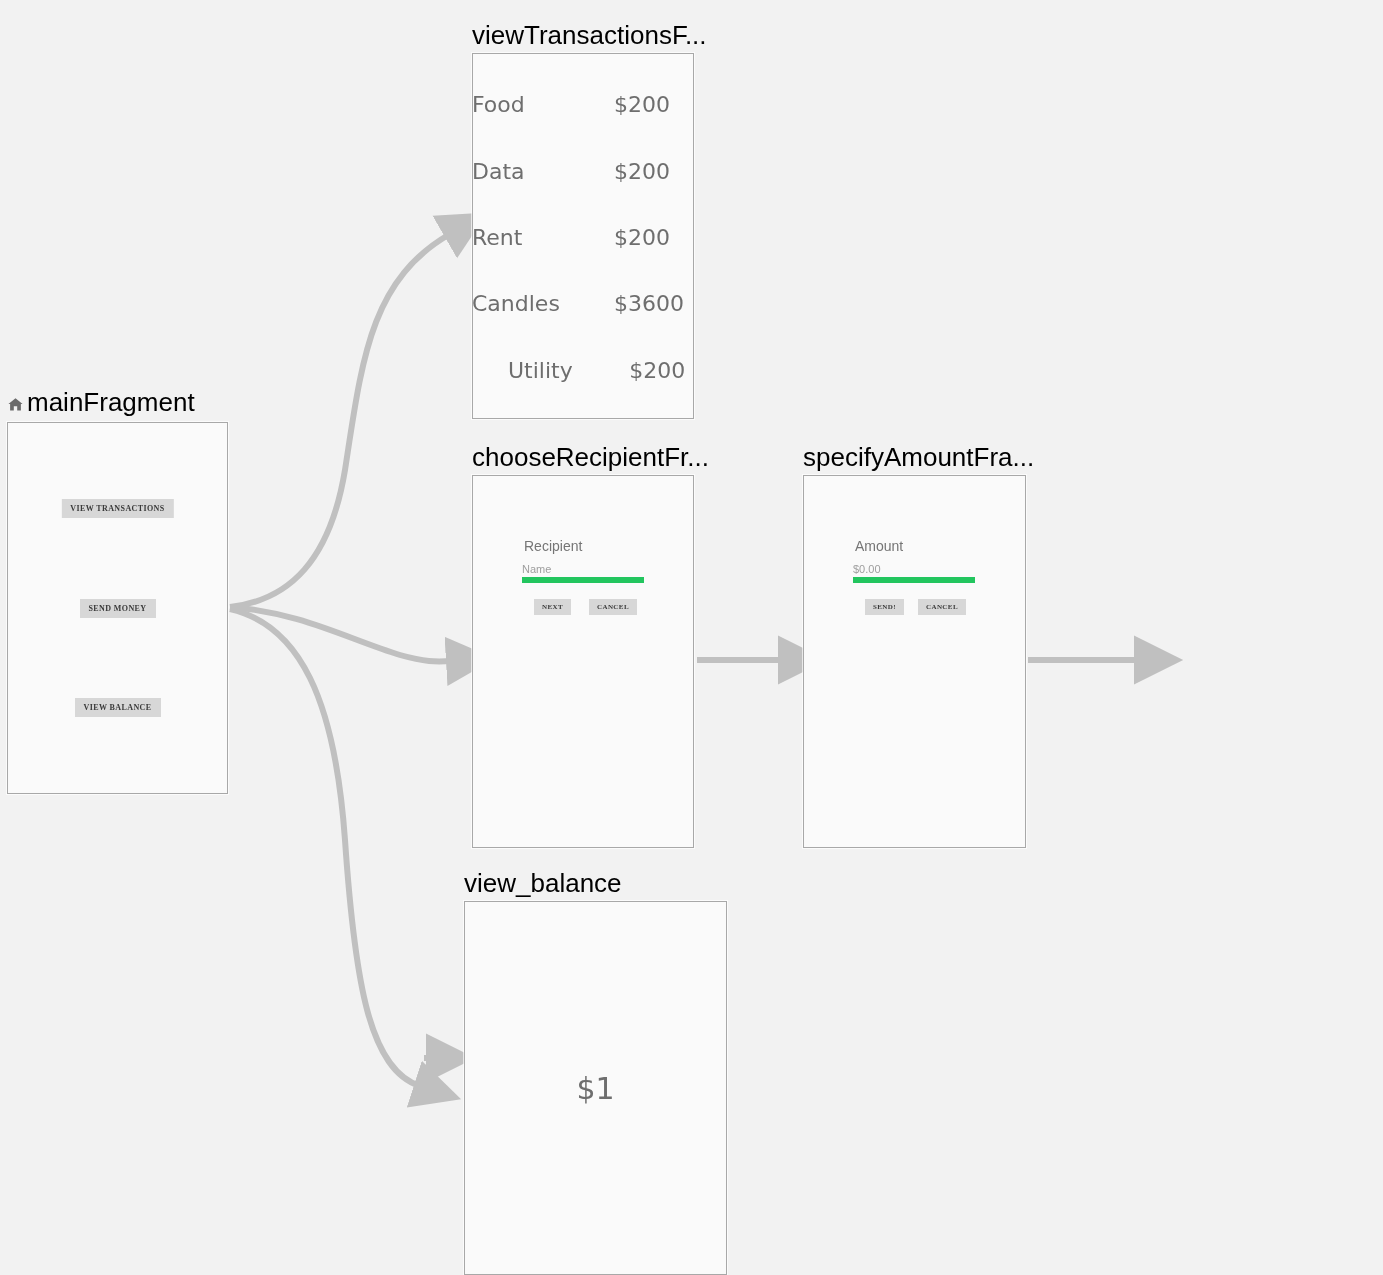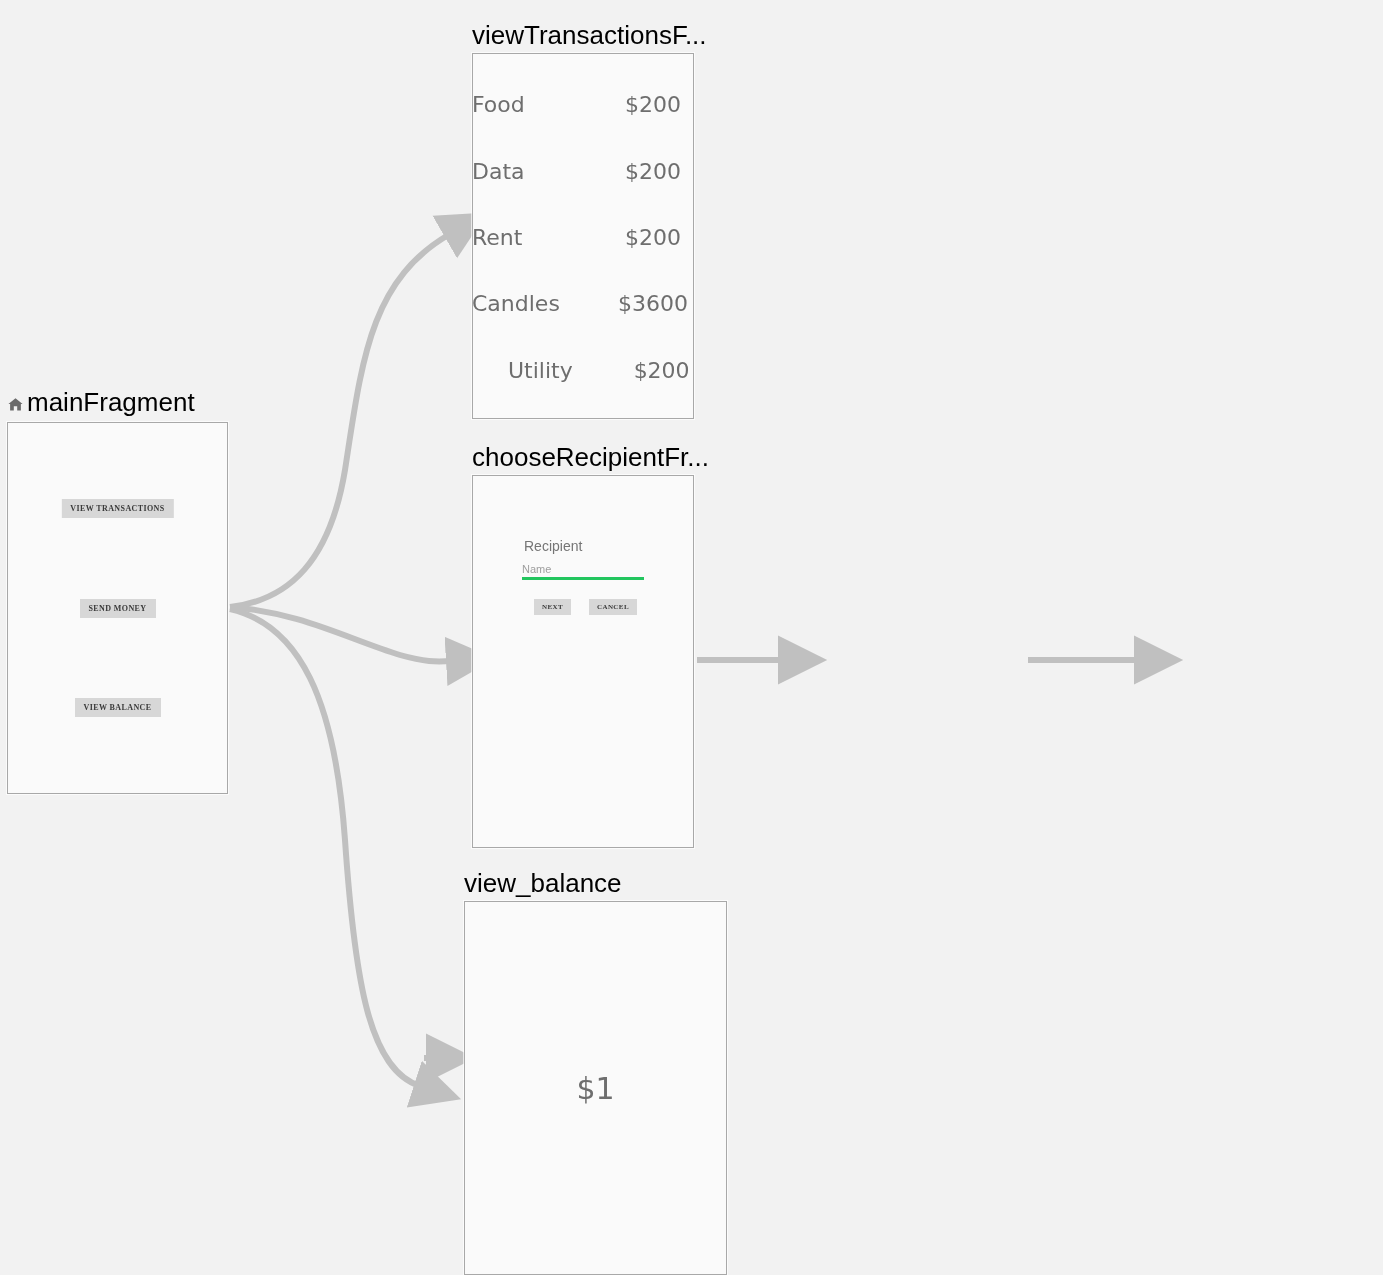--- a/index.html
+++ b/index.html
@@ -100,33 +100,33 @@
     font-size: 22px;
     font-family: "DejaVu Sans", "Liberation Sans", sans-serif;
   }
   .tx-label {
     width: 122px;
     text-align: left;
     padding-right: 0px;
   }
   .tx-amount {
     width: 78px;
-    text-align: center;
+    text-align: left;
     padding-left: 20px;
   }
 
   .form-label {
     position: absolute;
     color: #757575;
     font-size: 14px;
     font-family: "Liberation Sans", sans-serif;
   }
   .form-input {
     position: absolute;
-    border-bottom: 3px solid #22c55e;
+    border-bottom: 6px solid #22c55e;
     color: #9e9e9e;
     font-size: 11px;
     font-family: "Liberation Sans", sans-serif;
     padding-bottom: 2px;
     box-sizing: border-box;
   }
   .form-btn {
     font-size: 7px;
     height: 16px;
     padding: 0 8px;
@@ -225,20 +225,30 @@
     <div class="node-title">chooseRecipientFr...</div>
     <div class="node-frame"></div>
     <div class="node-body">
       <div class="form-label" style="left:52px; top:63px;">Recipient</div>
       <div class="form-input" style="left:50px; top:88px; width:122px;">Name</div>
       <button class="btn form-btn" style="left:62px; top:124px;">NEXT</button>
       <button class="btn form-btn" style="left:117px; top:124px;">CANCEL</button>
     </div>
   </div>
 
+  <div class="node" style="left:803px; top:475px; width:223px; height:373px;">
+    <div class="node-title">specifyAmountFra...</div>
+    <div class="node-frame"></div>
+    <div class="node-body">
+      <div class="form-label" style="left:52px; top:63px;">Amount</div>
+      <div class="form-input" style="left:50px; top:88px; width:122px;">$0.00</div>
+      <button class="btn form-btn" style="left:62px; top:124px;">SEND!</button>
+      <button class="btn form-btn" style="left:115px; top:124px;">CANCEL</button>
+    </div>
+  </div>
 
 
   <div class="node" style="left:464px; top:901px; width:223px; height:374px;padding-left:40px;">
     <div class="node-title">view_balance</div>
     <div class="node-frame"></div>
     <div class="node-body">
       <div class="center-text balance-amount" style="top:170px;">$1</div>
     </div>
   </div>
 

